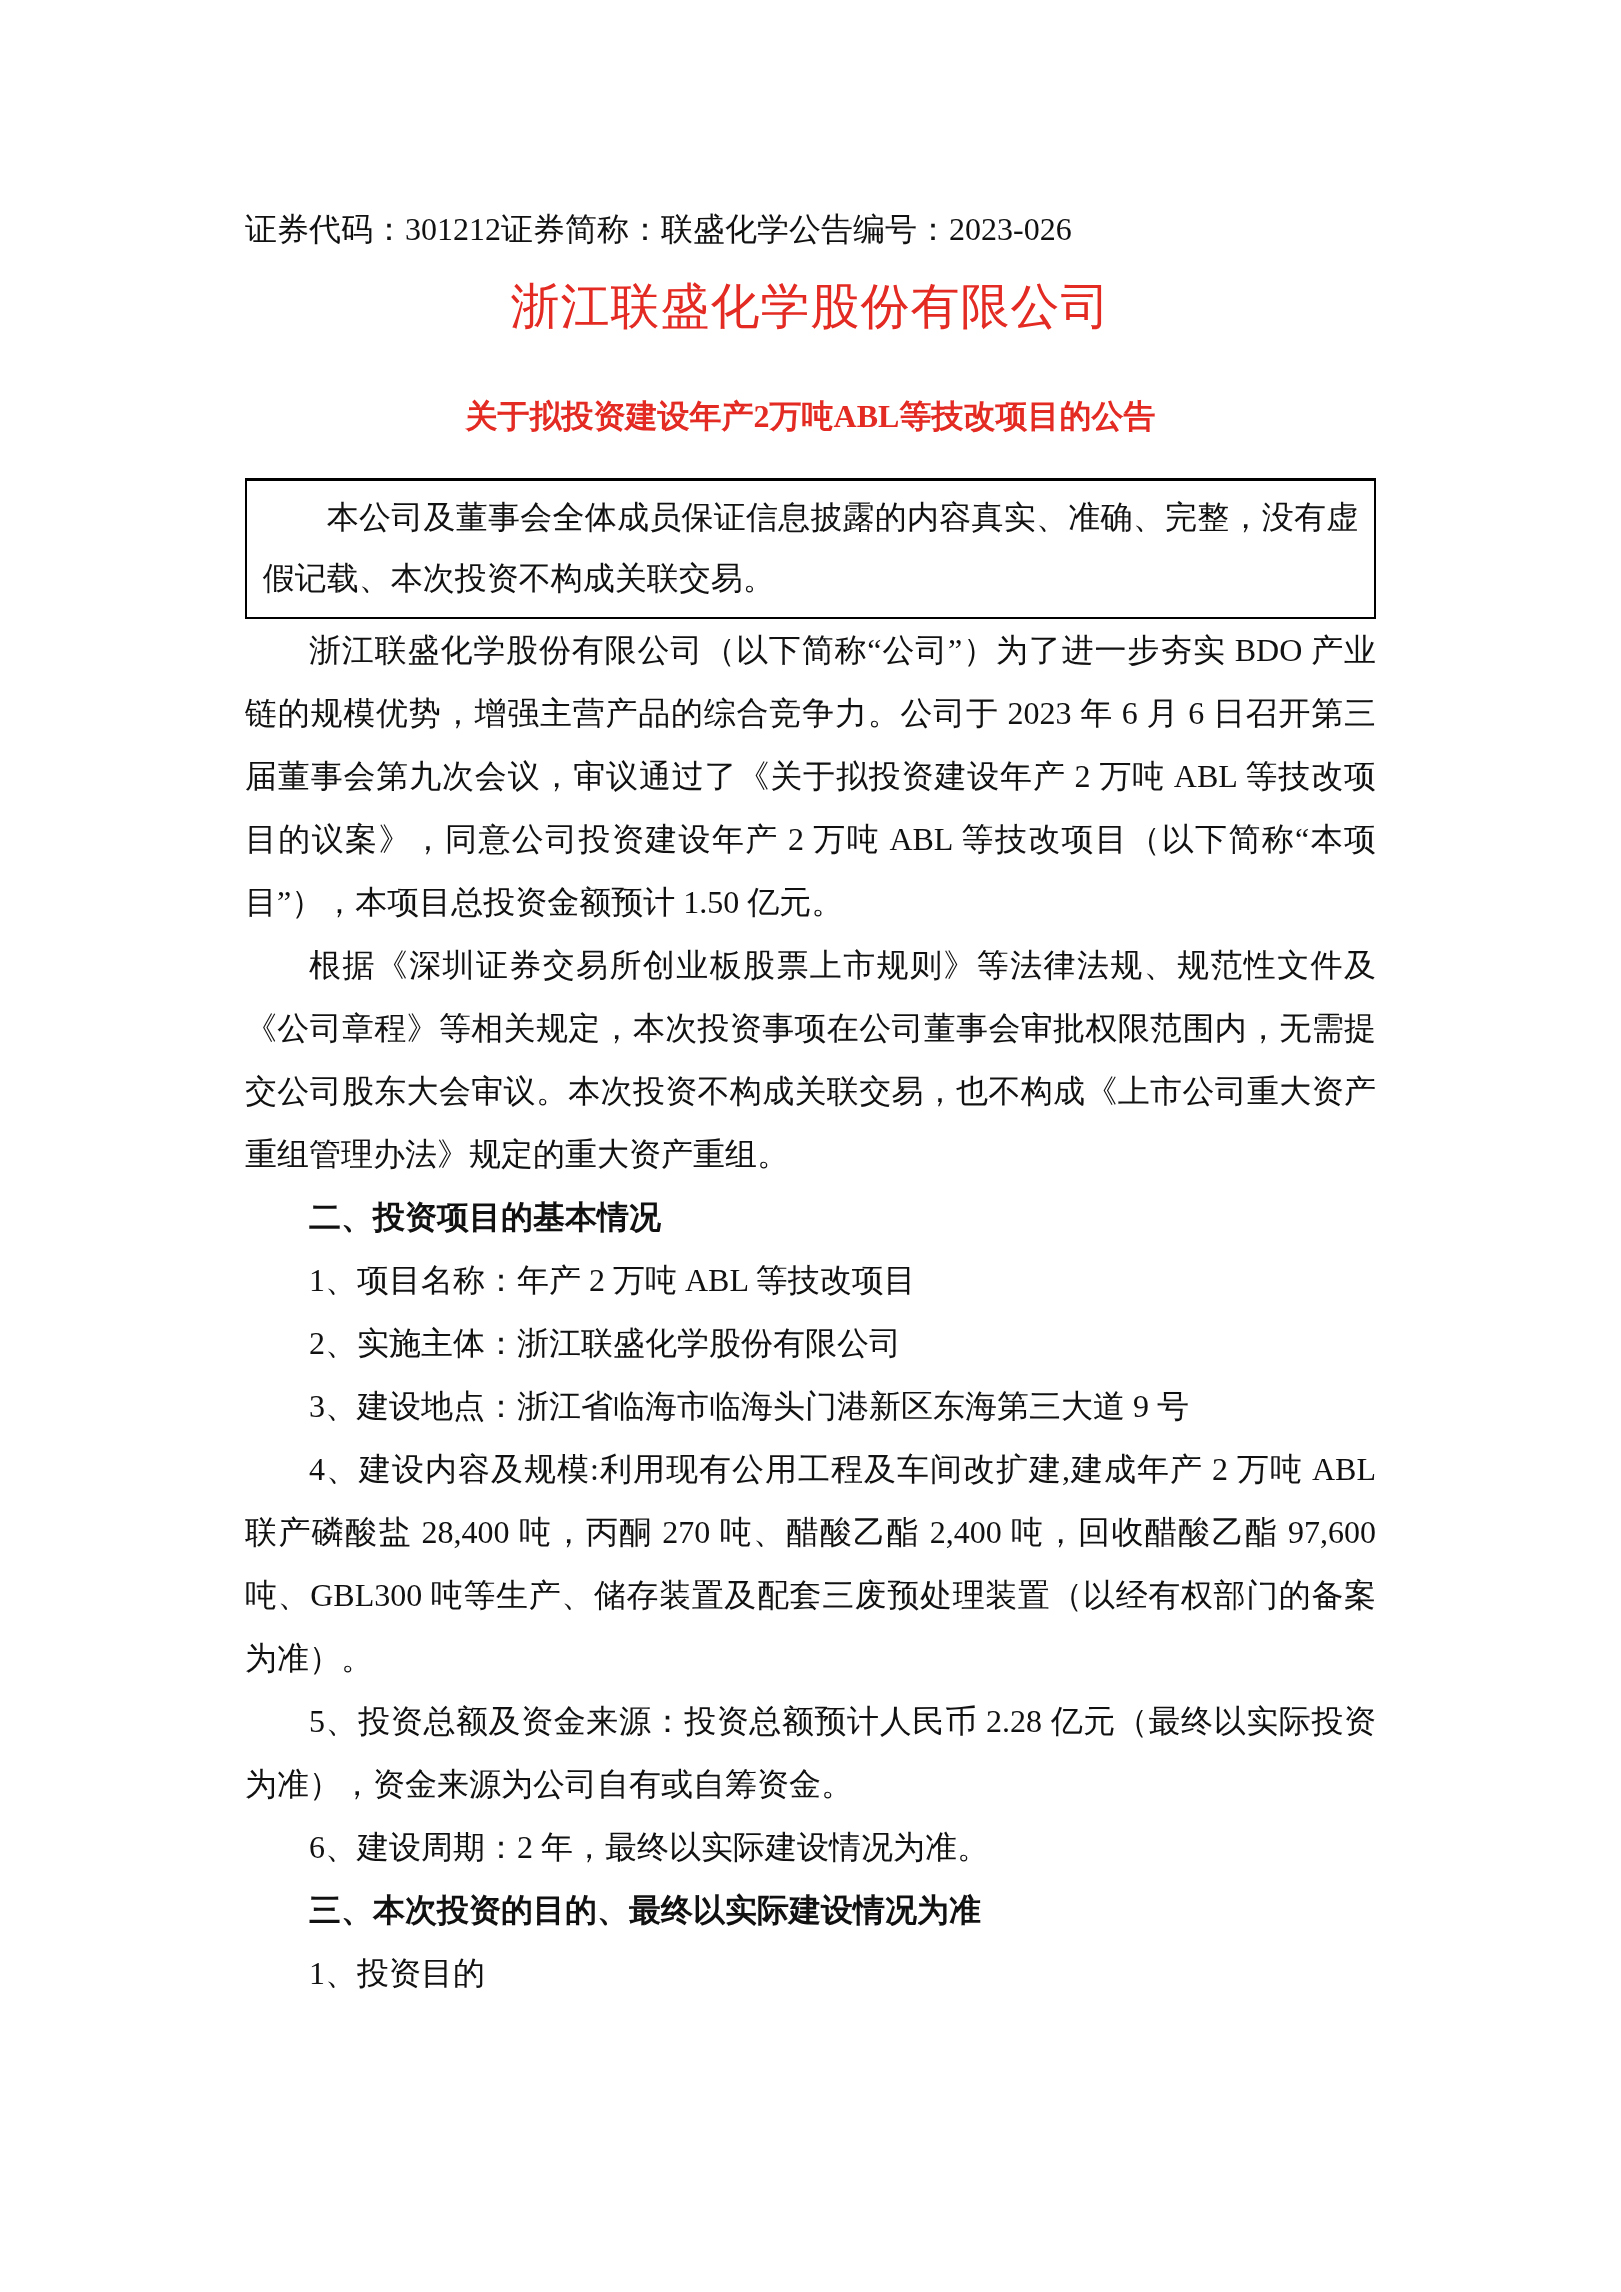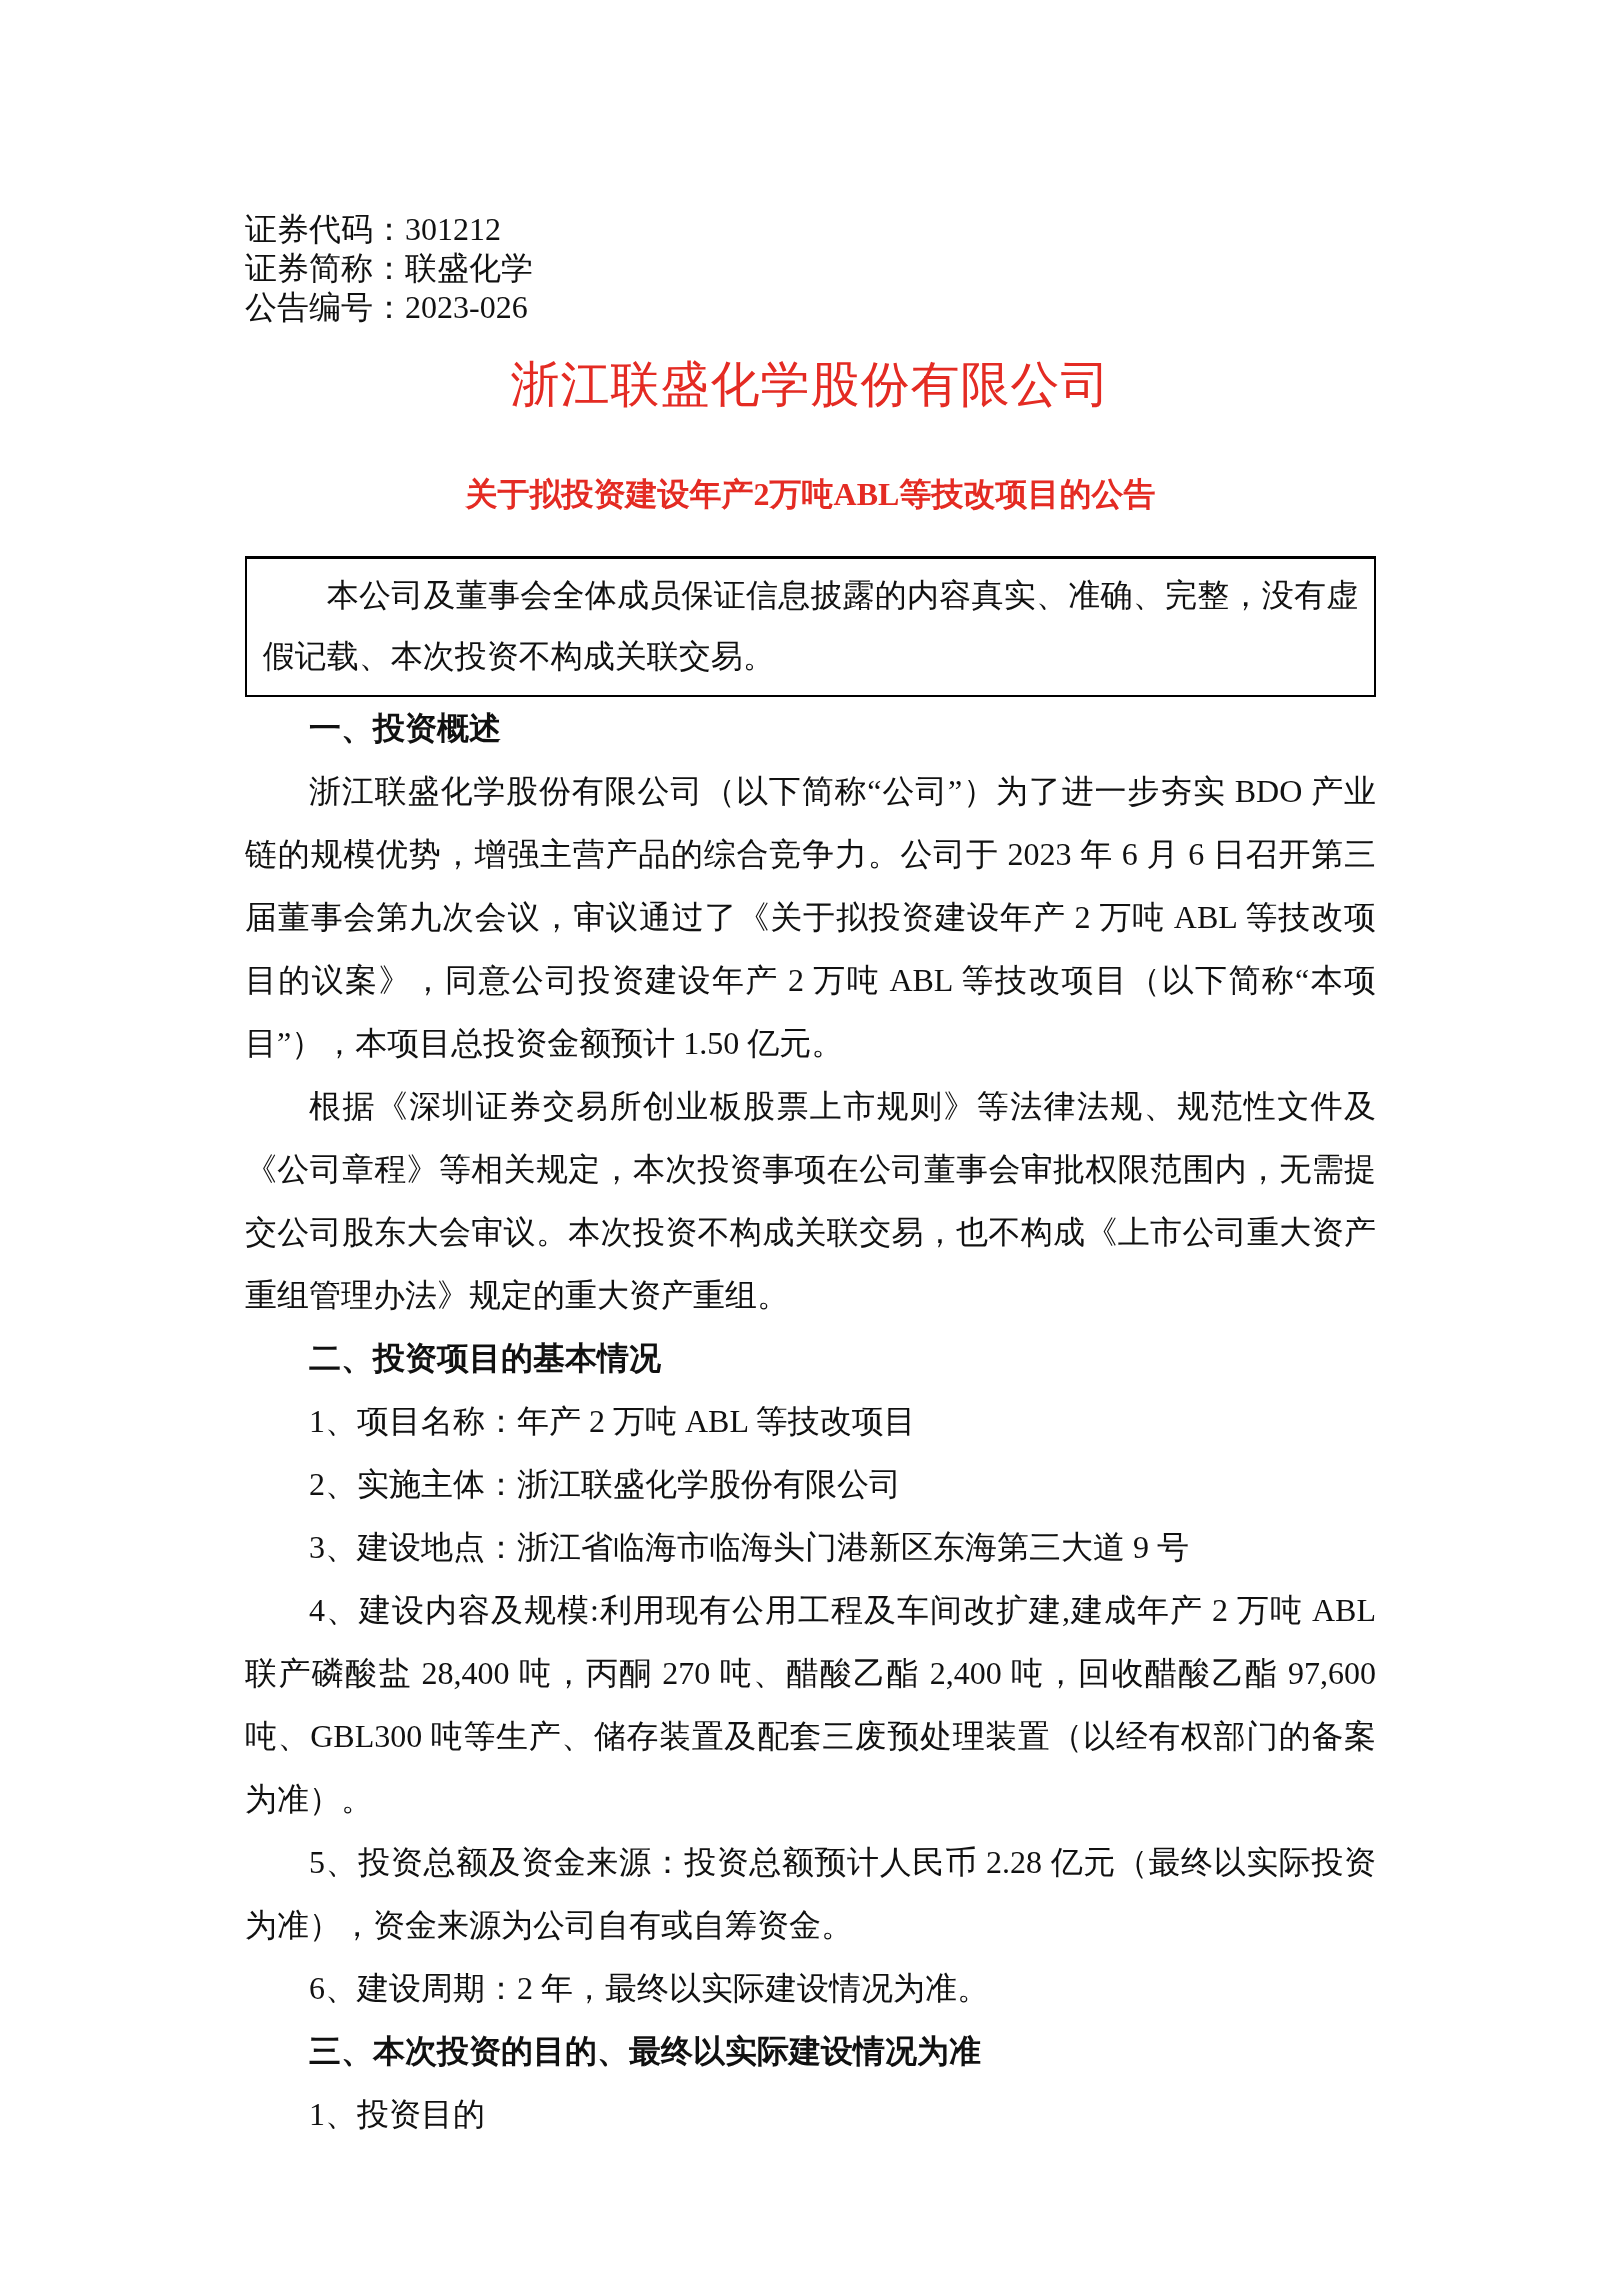--- a/index.html
+++ b/index.html
@@ -22,21 +22,20 @@
     margin: 0 245px;
     padding-top: 210px;
     font-size: 32px;
     line-height: 63px;
     text-align: justify;
   }
   .doc-header {
     display: flex;
     line-height: 39px;
     white-space: nowrap;
-    flex-direction: column;
   }
   .company-title {
     margin: 29px 0 0 0;
     font-size: 49px;
     line-height: 57px;
     font-weight: normal;
     text-align: center;
     color: var(--title-red, #e42b23);
     letter-spacing: 1px;
   }
@@ -86,21 +85,20 @@
     </div>
 
     <h1 class="company-title">浙江联盛化学股份有限公司</h1>
 
     <h2 class="announcement-title">关于拟投资建设年产2万吨ABL等技改项目的公告</h2>
 
     <div class="disclaimer-box">
       <p>本公司及董事会全体成员保证信息披露的内容真实、准确、完整，没有虚假记载、本次投资不构成关联交易。</p>
     </div>
 
-    <h3 class="section-heading">一、投资概述</h3>
     <p class="para">浙江联盛化学股份有限公司（以下简称“公司”）为了进一步夯实 BDO 产业链的规模优势，增强主营产品的综合竞争力。公司于 2023 年 6 月 6 日召开第三届董事会第九次会议，审议通过了《关于拟投资建设年产 2 万吨 ABL 等技改项目的议案》，同意公司投资建设年产 2 万吨 ABL 等技改项目（以下简称“本项目”），本项目总投资金额预计 1.50 亿元。</p>
     <p class="para">根据《深圳证券交易所创业板股票上市规则》等法律法规、规范性文件及《公司章程》等相关规定，本次投资事项在公司董事会审批权限范围内，无需提交公司股东大会审议。本次投资不构成关联交易，也不构成《上市公司重大资产重组管理办法》规定的重大资产重组。</p>
 
     <h3 class="section-heading">二、投资项目的基本情况</h3>
     <p class="para">1、项目名称：年产 2 万吨 ABL 等技改项目</p>
     <p class="para">2、实施主体：浙江联盛化学股份有限公司</p>
     <p class="para">3、建设地点：浙江省临海市临海头门港新区东海第三大道 9 号</p>
     <p class="para">4、建设内容及规模:利用现有公用工程及车间改扩建,建成年产 2 万吨 ABL 联产磷酸盐 28,400 吨，丙酮 270 吨、醋酸乙酯 2,400 吨，回收醋酸乙酯 97,600 吨、GBL300 吨等生产、储存装置及配套三废预处理装置（以经有权部门的备案为准）。</p>
     <p class="para">5、投资总额及资金来源：投资总额预计人民币 2.28 亿元（最终以实际投资为准），资金来源为公司自有或自筹资金。</p>
     <p class="para">6、建设周期：2 年，最终以实际建设情况为准。</p>

